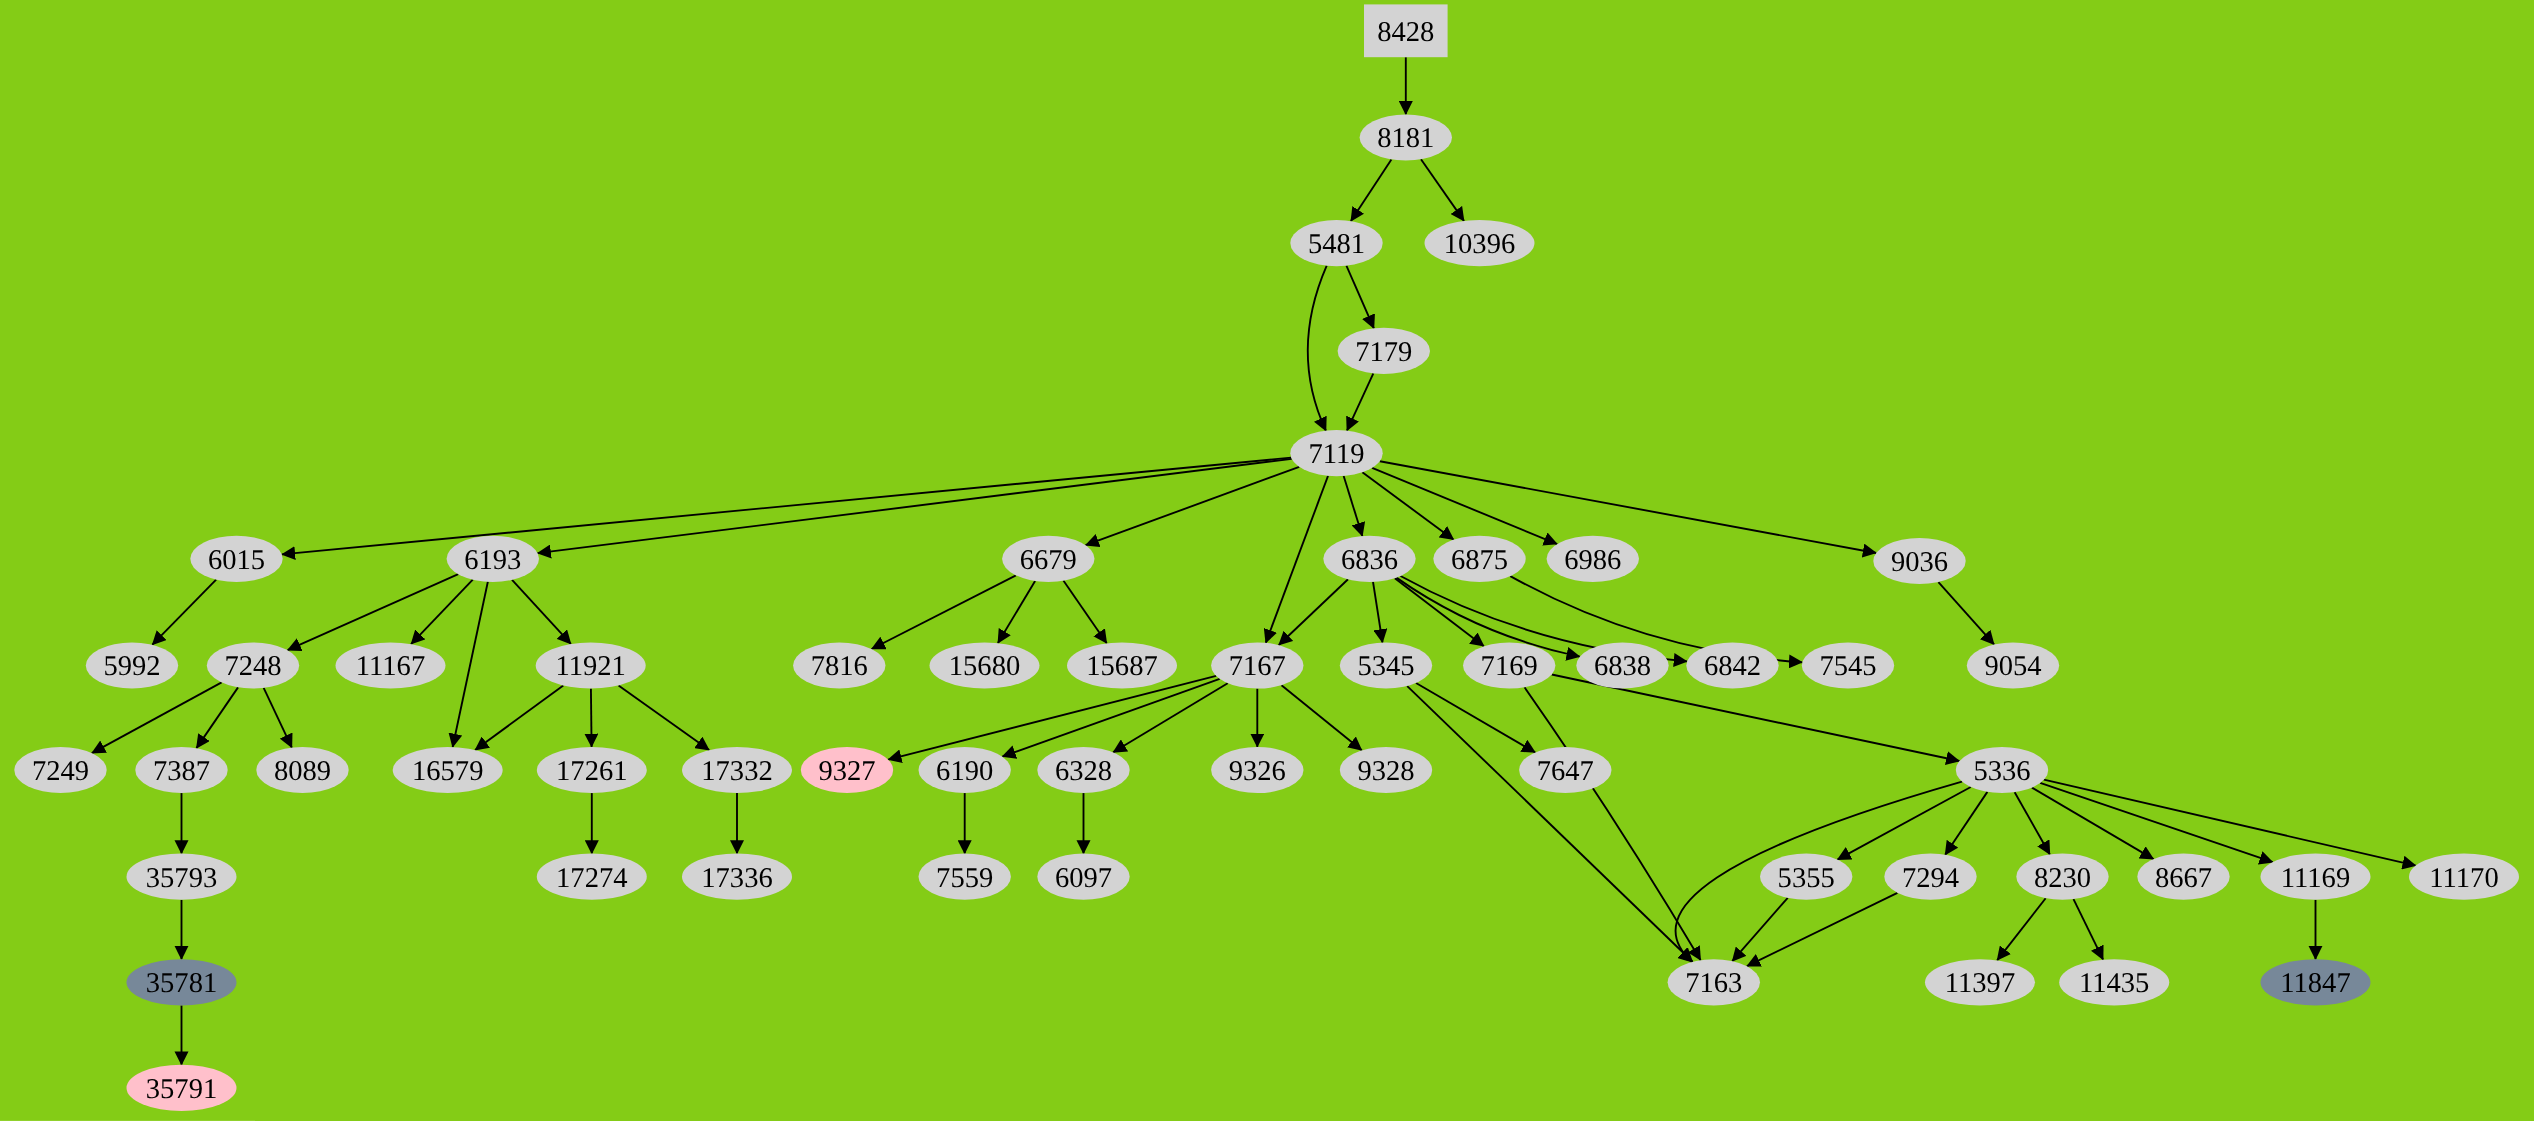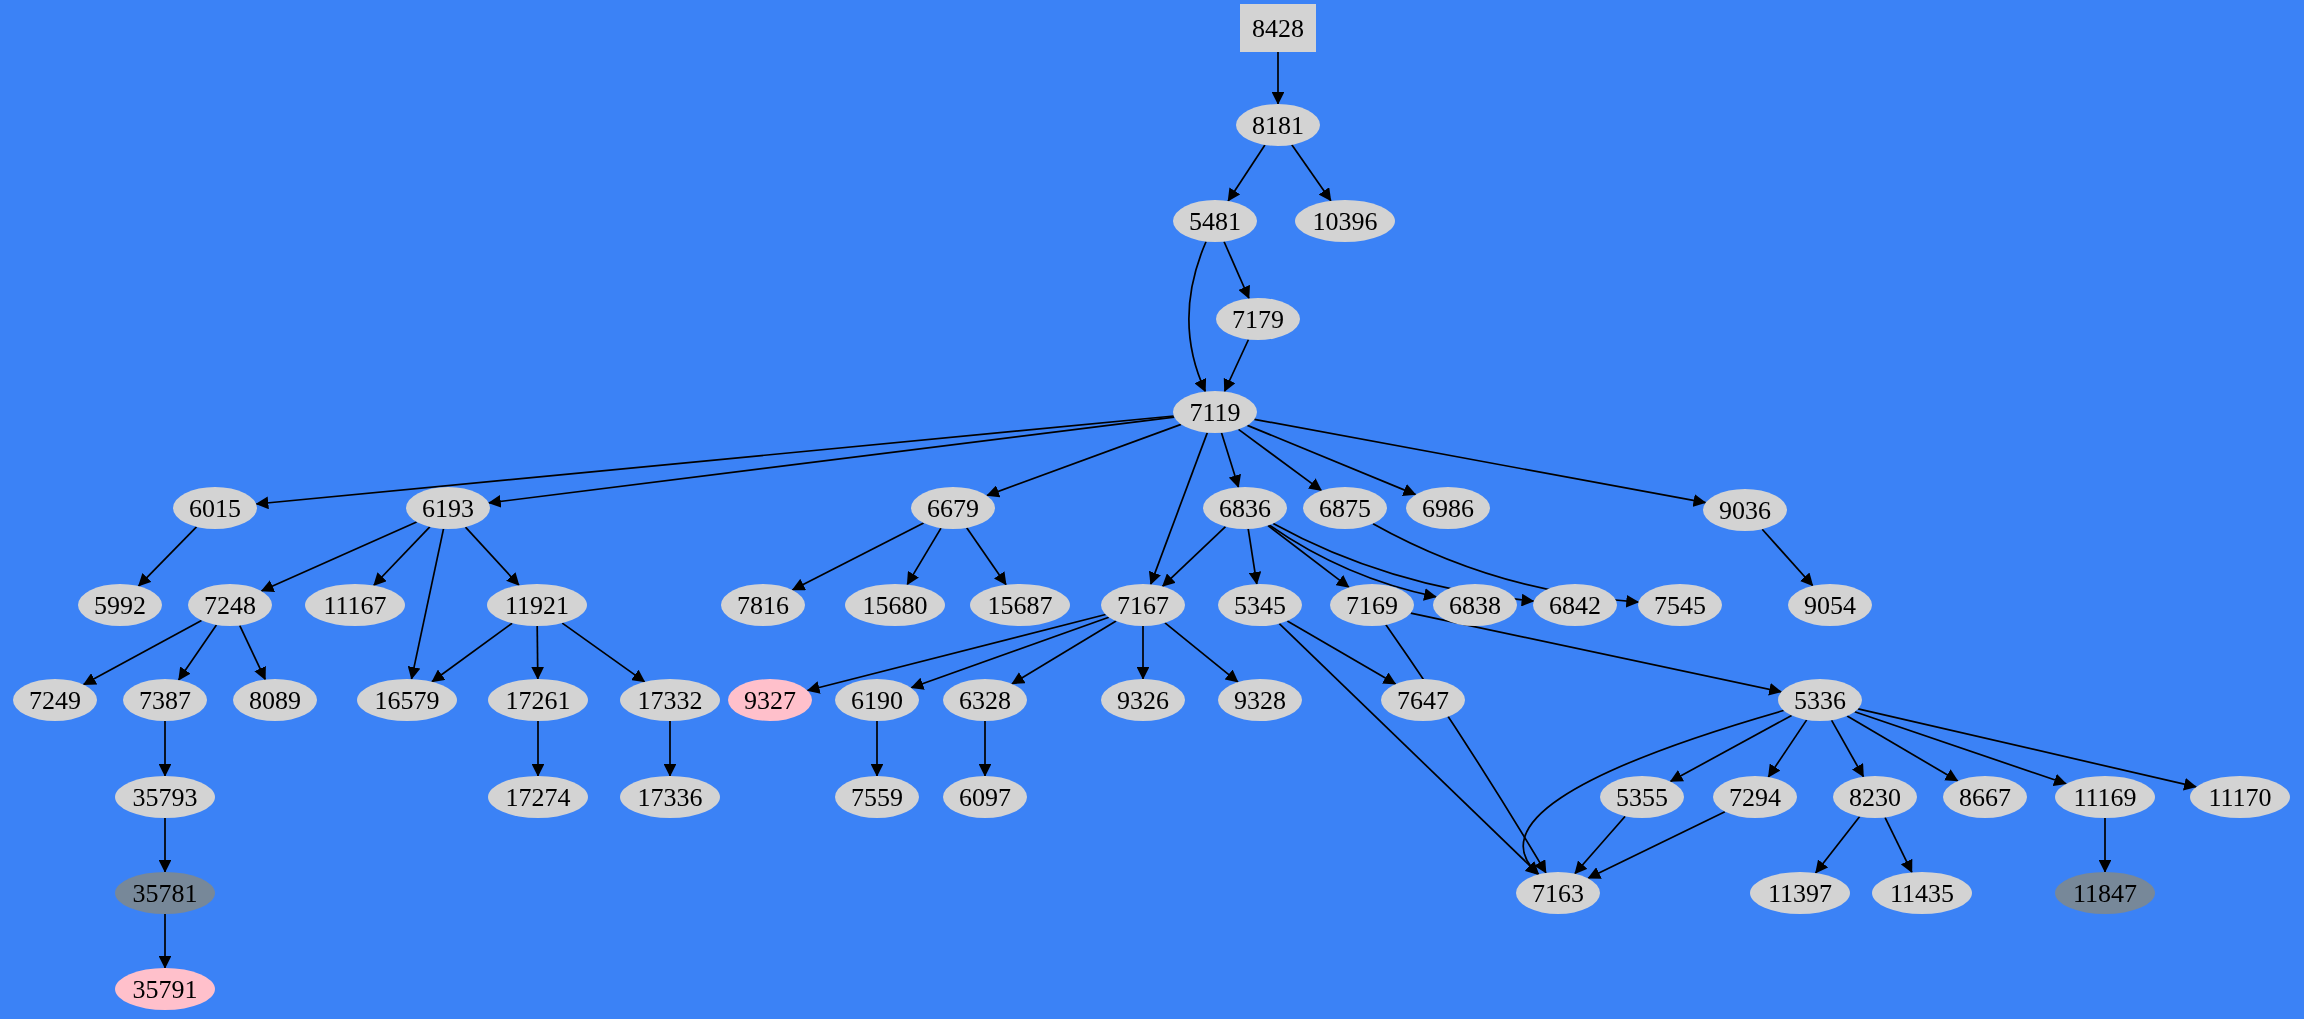--- a/index.html
+++ b/index.html
@@ -3,21 +3,21 @@
 <meta charset="utf-8">
 <style>
   html, body {
     margin: 0;
     padding: 0;
     background: #ffffff;
   }
   .canvas-wrap {
     width: 2304px;
     height: 1019px;
-    background: #3b82f6;
+    background: #84cc16;
     overflow: hidden;
   }
   svg { display: block; }
   .edge {
     fill: none;
     stroke-width: 1.7px;
   }
   .node-label {
     font-family: "Liberation Serif", "DejaVu Serif", serif;
     font-size: 26px;

